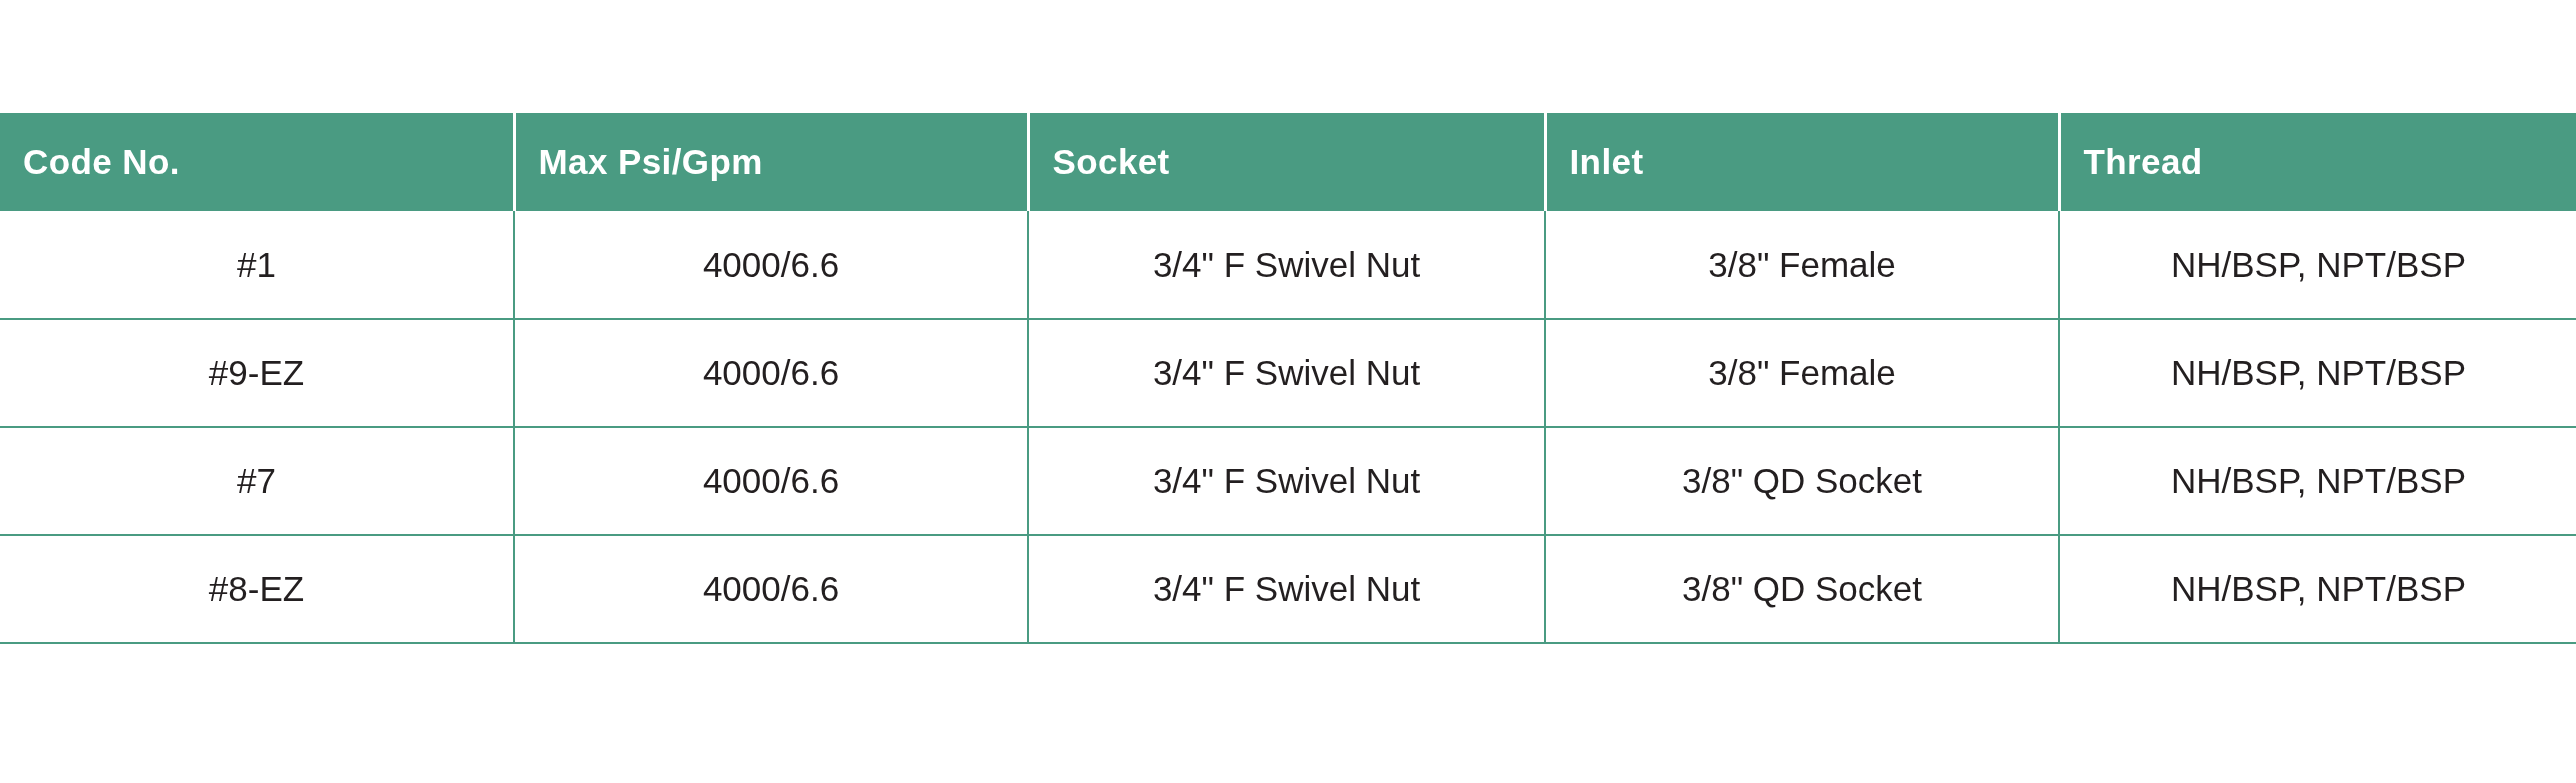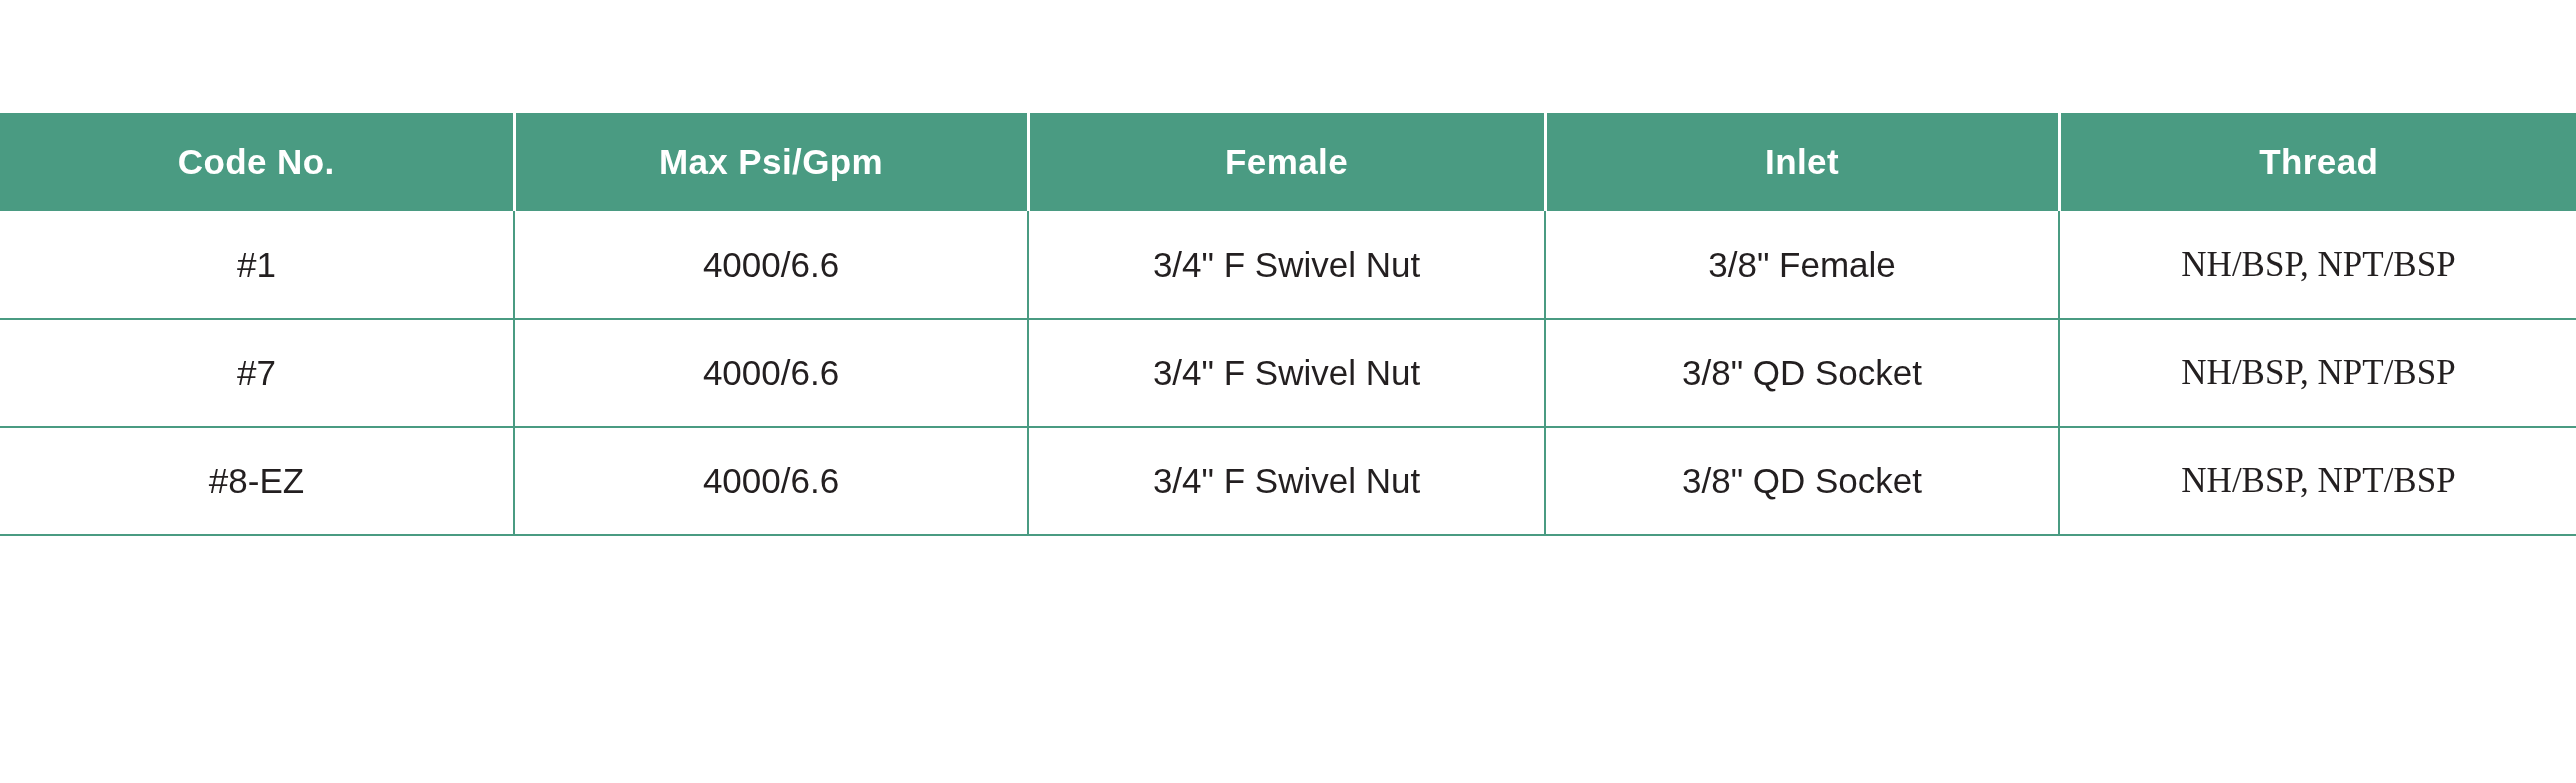--- a/index.html
+++ b/index.html
@@ -37,22 +37,22 @@
   table.spec-table col.c3 { width: 514px; }
   table.spec-table col.c4 { width: 518px; }
 
   thead th {
     background: #4a9b82;
     color: #ffffff;
     font-size: 35px;
     font-weight: bold;
     letter-spacing: 0.4px;
     height: 98px;
-    padding: 0 1px;
-    text-align: center;
+    padding: 0 23px;
+    text-align: left;
     vertical-align: middle;
     border-right: 3px solid #ffffff;
     box-sizing: border-box;
   }
   thead th:last-child {
     border-right: none;
     margin-top: 47px;
   }
 
   tbody td {
@@ -62,21 +62,20 @@
     padding: 0 7.6px;
     text-align: center;
     vertical-align: middle;
     border-bottom: 2.3px solid #4a9b82;
     border-right: 2.3px solid #4a9b82;
     box-sizing: border-box;
     white-space: nowrap;
   }
   tbody td:last-child {
     border-right: none;
-    font-family: Liberation Serif, serif;
   }
   tbody tr:last-child td {
     border-bottom: 2.3px solid #4a9b82;
     margin-left: 20px;
   }
 </style>
 </head>
 <body>
 
 <div class="page">
@@ -86,28 +85,35 @@
         <col class="c0">
         <col class="c1">
         <col class="c2">
         <col class="c3">
         <col class="c4">
       </colgroup>
       <thead>
         <tr>
           <th>Code No.</th>
           <th>Max Psi/Gpm</th>
-          <th>Female</th>
+          <th>Socket</th>
           <th>Inlet</th>
           <th>Thread</th>
         </tr>
       </thead>
       <tbody>
         <tr>
           <td>#1</td>
+          <td>4000/6.6</td>
+          <td>3/4" F Swivel Nut</td>
+          <td>3/8" Female</td>
+          <td>NH/BSP, NPT/BSP</td>
+        </tr>
+        <tr>
+          <td>#9-EZ</td>
           <td>4000/6.6</td>
           <td>3/4" F Swivel Nut</td>
           <td>3/8" Female</td>
           <td>NH/BSP, NPT/BSP</td>
         </tr>
         <tr>
           <td>#7</td>
           <td>4000/6.6</td>
           <td>3/4" F Swivel Nut</td>
           <td>3/8" QD  Socket</td>

